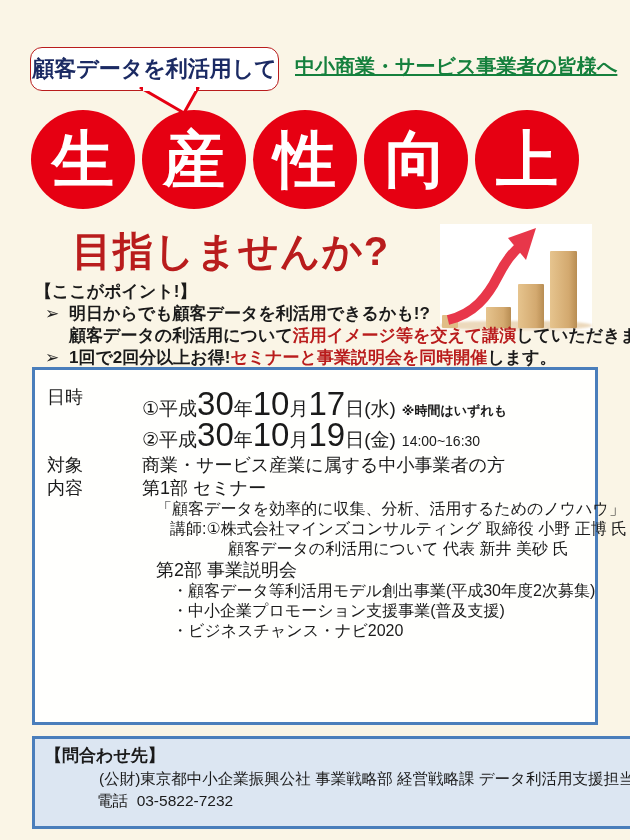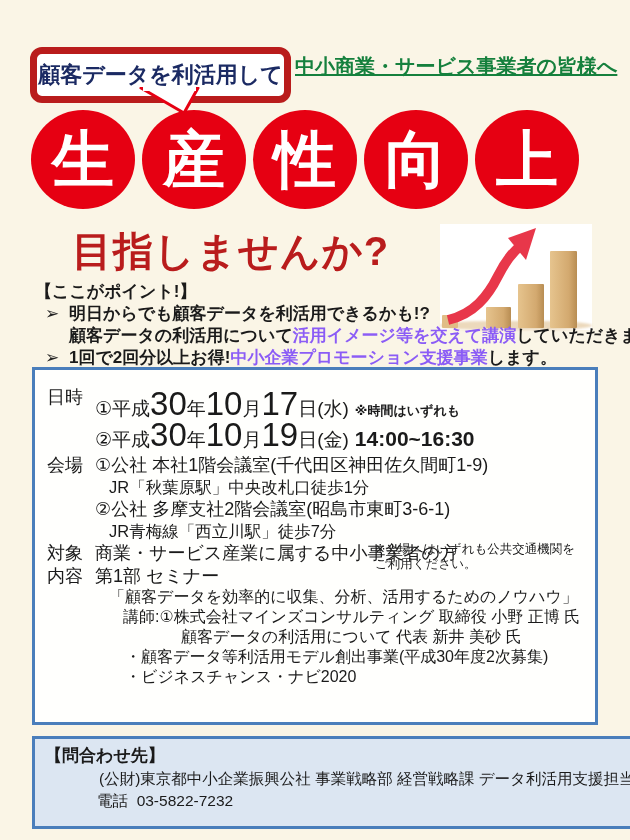--- a/index.html
+++ b/index.html
@@ -8,21 +8,21 @@
     background:#faf5e6;
     font-family:"Liberation Sans","DejaVu Sans",sans-serif;
     position:relative;overflow:hidden;
     color:#1a1a1a;
   }
   .abs{position:absolute;}
 
   
   .bubble{
     left:30px;top:47px;width:247px;height:42px;
-    background:#ffffff;border:7px solid #b91c1c;border-radius:12px;
+    background:#ffffff;border:1px solid #b91c1c;border-radius:12px;
     display:flex;align-items:center;justify-content:center;
     font-size:22px;font-weight:bold;color:#1b2a63;
     z-index:3;
   }
   .bubble-tail{left:138px;top:87px;z-index:4;}
 
   
   .audience{
     left:295px;top:53px;
     font-size:20px;font-weight:bold;color:#15803d;
@@ -54,38 +54,38 @@
   .bar3{left:78px;width:26px;height:44px;}
   .bar4{left:110px;width:27px;height:77px;}
   .arrow-svg{position:absolute;left:0;top:0;}
 
   
   .points{left:35px;top:280px;width:575px;font-weight:bold;z-index:5;}
   .pt-title{font-size:17px;line-height:23px;}
   .pt-line{font-size:17px;line-height:22px;white-space:nowrap;}
   .pt-bullet{display:inline-block;width:24px;padding-left:10px;color:#222222;}
   .pt-indent{padding-left:34px;}
-  .red{color:#8b5cf6;}
+  .red{color:#b91c1c;}
 
   
   .main-box{
     left:32px;top:367px;width:566px;height:358px;
     background:#fffffd;border:3px solid #4a7ebb;
     box-sizing:border-box;padding:8px 6px 4px 12px;
     font-size:18px;
   }
-  .row{display:flex;}
+  .row{display:flex;gap:47px;}
   .row-label{flex:0 0 48px;font-size:18px;line-height:23px;padding-top:8px;}
   .row-label.tight{padding-top:0;}
   .row-content{flex:1;position:relative;}
   .date-line{display:flex;align-items:baseline;height:38px;white-space:nowrap;}
   .d-n{font-size:19px;}
   .d-big{font-size:33px;letter-spacing:0;}
   .d-note{font-size:13px;margin-left:6px;font-weight:bold;margin-top:24px;}
-  .d-time{font-size:21px;font-weight:bold;margin-left:6px;}
+  .d-time{font-size:14px;font-weight:normal;margin-left:6px;}
   .v-line{font-size:18px;line-height:23px;white-space:nowrap;}
   .v-access{font-size:16.5px;line-height:21px;padding-left:14px;white-space:nowrap;}
   .v-note{position:absolute;right:2px;top:88px;font-size:12.5px;line-height:15px;width:212px;}
   .c-line{font-size:18px;line-height:22px;white-space:nowrap;}
   .c-sub{font-size:16px;line-height:20px;white-space:nowrap;}
   .ind1{padding-left:14px;}
   .ind2{padding-left:28px;}
   .ind3{padding-left:86px;}
   .ind4{padding-left:30px;}
 
@@ -137,21 +137,21 @@
 
 <div class="abs points">
   <div class="pt-title">【ここがポイント!】</div>
   <div class="pt-line">
     <span class="pt-bullet">➢</span><span>明日からでも顧客データを利活用できるかも!?</span>
   </div>
   <div class="pt-line pt-indent">
     <span>顧客データの利活用について</span><span class="red">活用イメージ等を交えて講演</span><span>していただきます。</span>
   </div>
   <div class="pt-line">
-    <span class="pt-bullet">➢</span><span>1回で2回分以上お得!</span><span class="red">中小企業プロモーション支援事業</span><span>します。</span>
+    <span class="pt-bullet">➢</span><span>1回で2回分以上お得!</span><span class="red">セミナーと事業説明会を同時開催</span><span>します。</span>
   </div>
 </div>
 
 <div class="abs main-box">
 
   <div class="row">
     <div class="row-label">日時</div>
     <div class="row-content">
       <div class="date-line">
         <span class="d-n">①平成</span>
@@ -171,49 +171,38 @@
           <span class="d-big">10</span>
           <span class="d-n">月</span>
           <span class="d-big">19</span>
           <span class="d-n">日</span>
           <span class="d-n">(金)</span>
           <span class="d-time">14:00~16:30</span>
       </div>
     </div>
   </div>
 
-  <div class="row">
-    <div class="row-label tight">会場</div>
-    <div class="row-content">
-      <div class="v-line">①公社 本社1階会議室(千代田区神田佐久間町1-9)</div>
-      <div class="v-access">JR「秋葉原駅」中央改札口徒歩1分</div>
-      <div class="v-line">②公社 多摩支社2階会議室(昭島市東町3-6-1)</div>
-      <div class="v-access">JR青梅線「西立川駅」徒歩7分</div>
-      <div class="v-note">
-        <div>※会場へはいずれも公共交通機関を</div>
-        <div>ご利用ください。</div>
-      </div>
-    </div>
-  </div>
 
   <div class="row">
     <div class="row-label tight">対象</div>
     <div class="row-content">
       <div class="v-line">商業・サービス産業に属する中小事業者の方</div>
     </div>
   </div>
 
   <div class="row">
     <div class="row-label tight">内容</div>
     <div class="row-content">
       <div class="c-line">第1部 セミナー</div>
       <div class="c-sub ind1">「顧客データを効率的に収集、分析、活用するためのノウハウ」</div>
       <div class="c-sub ind2">講師:①株式会社マインズコンサルティング 取締役 小野 正博 氏</div>
       <div class="c-sub ind3">顧客データの利活用について 代表 新井 美砂 氏</div>
+      <div class="c-line ind1">第2部 事業説明会</div>
       <div class="c-sub ind4">・顧客データ等利活用モデル創出事業(平成30年度2次募集)</div>
+      <div class="c-sub ind4">・中小企業プロモーション支援事業(普及支援)</div>
       <div class="c-sub ind4">・ビジネスチャンス・ナビ2020</div>
     </div>
   </div>
 
 </div>
 
 <div class="abs contact-box">
   <div class="ct-title">【問合わせ先】</div>
   <div class="ct-line ct-org">(公財)東京都中小企業振興公社 事業戦略部 経営戦略課 データ利活用支援担当</div>
   <div class="ct-line ct-ind">

